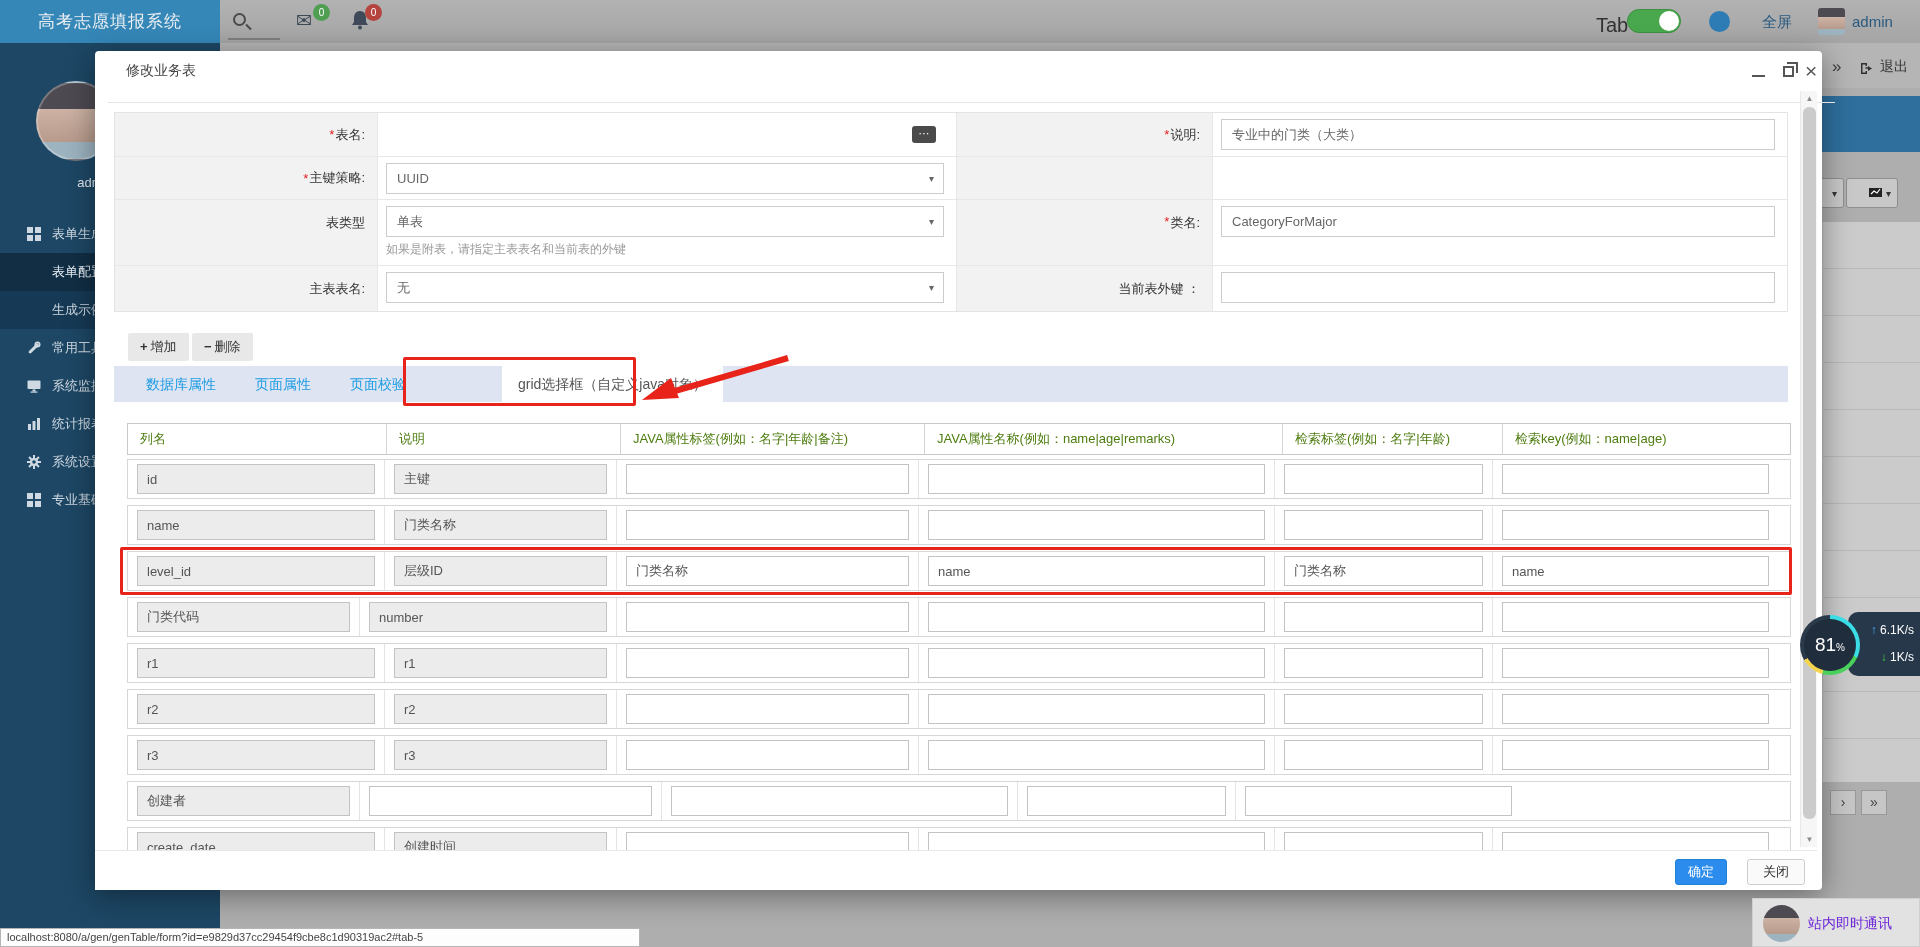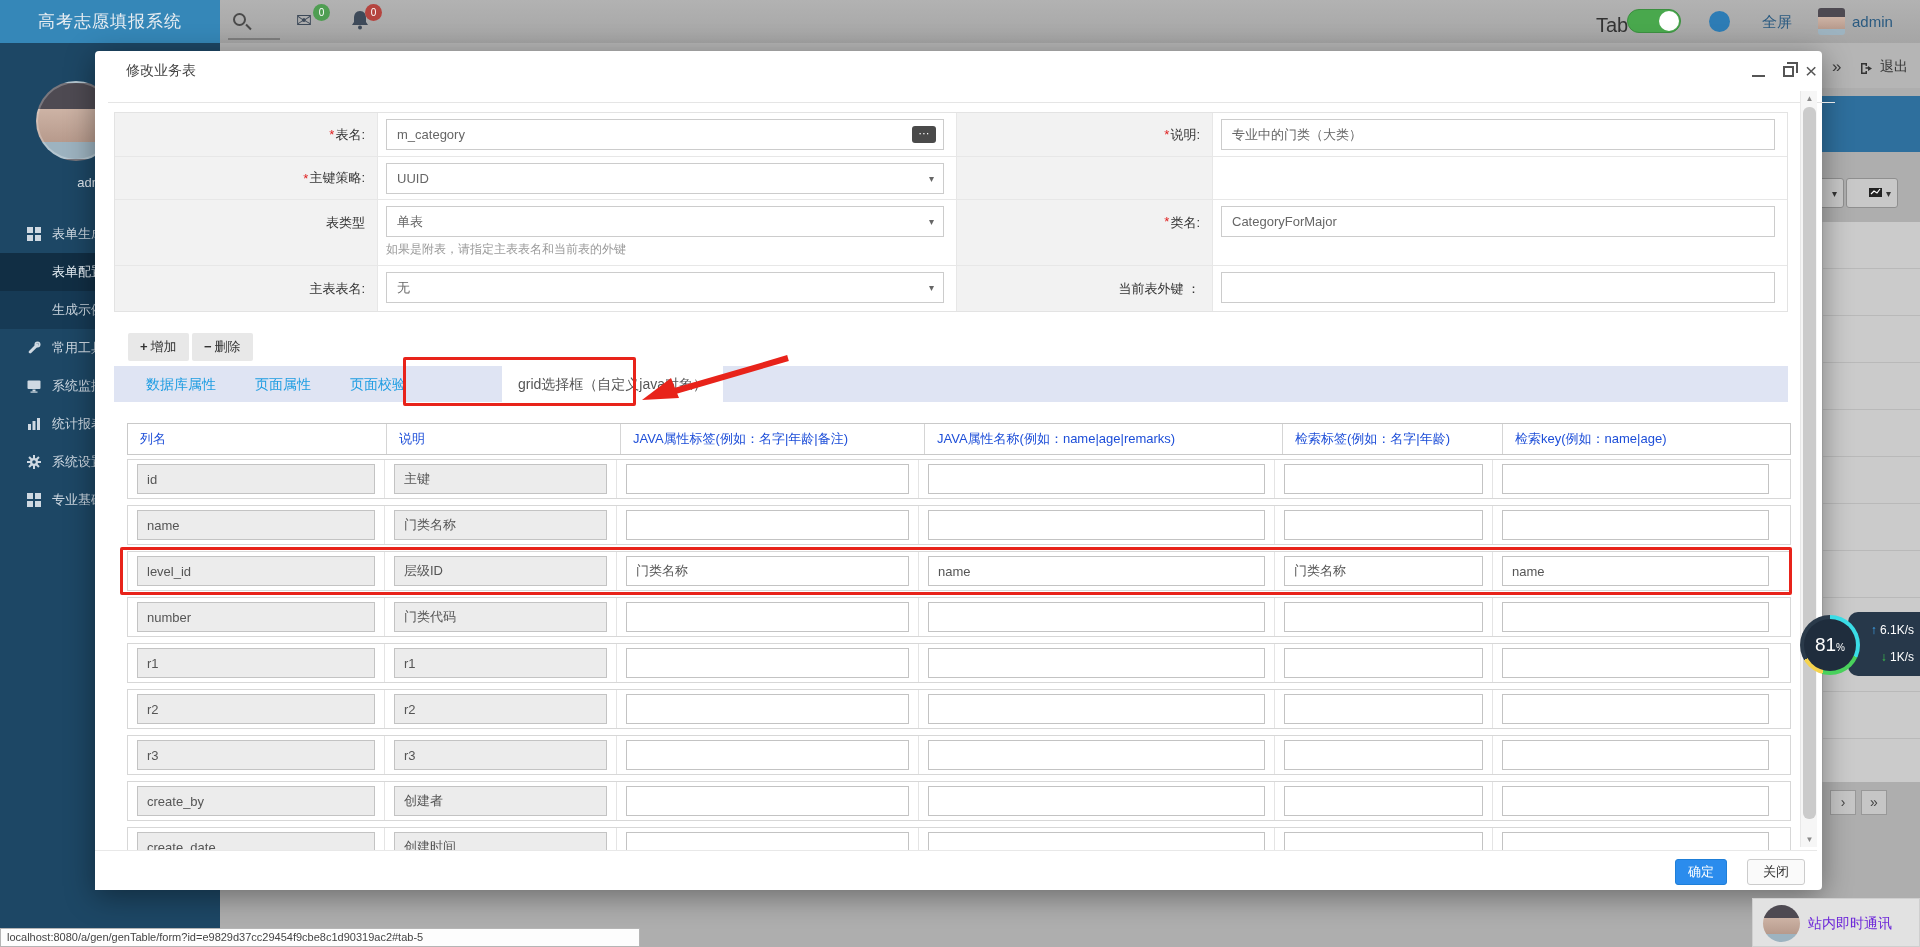--- a/index.html
+++ b/index.html
@@ -86,21 +86,21 @@
 
   
   #tabbar { position:absolute; left:19px; top:315px; width:1674px; height:36px; background:#dfe4f3; }
   .tab { position:absolute; top:0; height:36px; line-height:36px; padding:0 16px; font-size:14px; cursor:pointer; }
   .tab.link { color:#1e9de2; }
   .tab.active { background:#fff; color:#555; }
 
   
   #grid-header { position:absolute; left:32px; top:372px; width:1664px; height:32px; display:flex;
                  border:1px solid #c9c9c9; background:#fff; }
-  .gh-cell { flex:none; display:flex; align-items:center; padding-left:12px; font-size:13px; color:#1d4ed8;
+  .gh-cell { flex:none; display:flex; align-items:center; padding-left:12px; font-size:13px; color:#4d7c0f;
              border-right:1px solid #d5d5d5; height:100%; }
   .gh-cell:last-child { border-right:none; }
   #grid-rows { position:absolute; left:32px; top:408px; width:1664px; }
   .g-row { height:40px; margin-bottom:6px; border:1px solid #d7d7d7; display:flex; background:#fff; }
   .g-cell { flex:none; padding:4px 9px; border-right:1px solid #e4e4e4; }
   .g-cell:last-child { border-right:none; }
   .g-input { width:100%; height:30px; border:1px solid #c3c3c3; background:#fff; font-family:inherit;
              font-size:13px; color:#555; padding:0 9px; }
   .g-input.ro { background:#ececec; }
 
@@ -278,21 +278,20 @@
     <span id="win-close">×</span>
   </div>
 
   <div id="form-box">
     <div class="f-row" style="height:44px;">
       <div class="f-label c1">
           <span class="req">*</span>
           <span>表名:</span>
         </div>
       <div class="f-field c2">
-        <input class="f-input" value="m_category" style="">
         <span id="ime-icon">⋯</span>
       </div>
       <div class="f-label c3">
           <span class="req">*</span>
           <span>说明:</span>
         </div>
       <div class="f-field c4">
         <input class="f-input" value="专业中的门类（大类）" style="">
       </div>
     </div>
@@ -376,22 +375,22 @@
       </div>
       <div class="g-row">
         <div class="g-cell" style="width: 257px;"><input class="g-input ro" readonly="" value="level_id" style=""></div>
         <div class="g-cell" style="width: 232px;"><input class="g-input ro" readonly="" value="层级ID" style=""></div>
         <div class="g-cell" style="width: 302px;"><input class="g-input" value="门类名称" style=""></div>
         <div class="g-cell" style="width: 356px;"><input class="g-input" value="name" style=""></div>
         <div class="g-cell" style="width: 218px;"><input class="g-input" value="门类名称" style=""></div>
         <div class="g-cell" style="width: 285px;"><input class="g-input" value="name" style=""></div>
       </div>
       <div class="g-row">
+        <div class="g-cell" style="width: 232px;"><input class="g-input ro" readonly="" value="门类代码" style=""></div>
         <div class="g-cell" style="width: 257px;"><input class="g-input ro" readonly="" value="number" style=""></div>
-        <div class="g-cell" style="width: 232px;"><input class="g-input ro" readonly="" value="门类代码" style=""></div>
         <div class="g-cell" style="width: 302px;"><input class="g-input" style=""></div>
         <div class="g-cell" style="width: 356px;"><input class="g-input" style=""></div>
         <div class="g-cell" style="width: 218px;"><input class="g-input" style=""></div>
         <div class="g-cell" style="width: 285px;"><input class="g-input" style=""></div>
       </div>
       <div class="g-row">
         <div class="g-cell" style="width: 257px;"><input class="g-input ro" readonly="" value="r1" style=""></div>
         <div class="g-cell" style="width: 232px;"><input class="g-input ro" readonly="" value="r1" style=""></div>
         <div class="g-cell" style="width: 302px;"><input class="g-input" style=""></div>
         <div class="g-cell" style="width: 356px;"><input class="g-input" style=""></div>
@@ -408,21 +407,20 @@
       </div>
       <div class="g-row">
         <div class="g-cell" style="width: 257px;"><input class="g-input ro" readonly="" value="r3" style=""></div>
         <div class="g-cell" style="width: 232px;"><input class="g-input ro" readonly="" value="r3" style=""></div>
         <div class="g-cell" style="width: 302px;"><input class="g-input" style=""></div>
         <div class="g-cell" style="width: 356px;"><input class="g-input" style=""></div>
         <div class="g-cell" style="width: 218px;"><input class="g-input" style=""></div>
         <div class="g-cell" style="width: 285px;"><input class="g-input" style=""></div>
       </div>
       <div class="g-row">
-        <div class="g-cell" style="width: 257px;"><input class="g-input ro" readonly="" value="create_by" style=""></div>
         <div class="g-cell" style="width: 232px;"><input class="g-input ro" readonly="" value="创建者" style=""></div>
         <div class="g-cell" style="width: 302px;"><input class="g-input" style=""></div>
         <div class="g-cell" style="width: 356px;"><input class="g-input" style=""></div>
         <div class="g-cell" style="width: 218px;"><input class="g-input" style=""></div>
         <div class="g-cell" style="width: 285px;"><input class="g-input" style=""></div>
       </div>
       <div class="g-row">
         <div class="g-cell" style="width: 257px;"><input class="g-input ro" readonly="" value="create_date" style=""></div>
         <div class="g-cell" style="width: 232px;"><input class="g-input ro" readonly="" value="创建时间" style=""></div>
         <div class="g-cell" style="width: 302px;"><input class="g-input" style=""></div>

